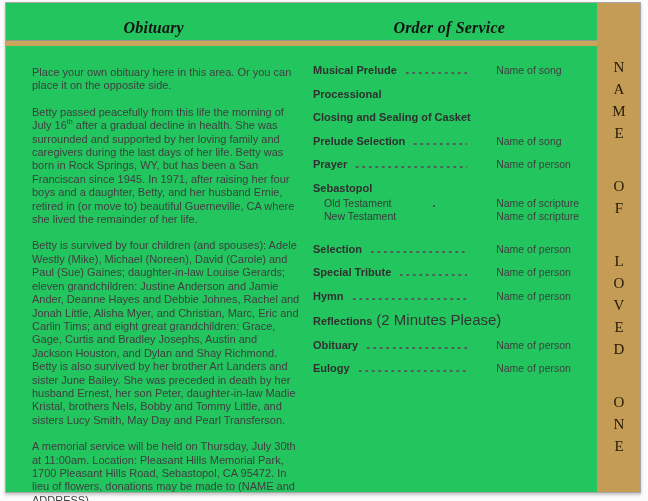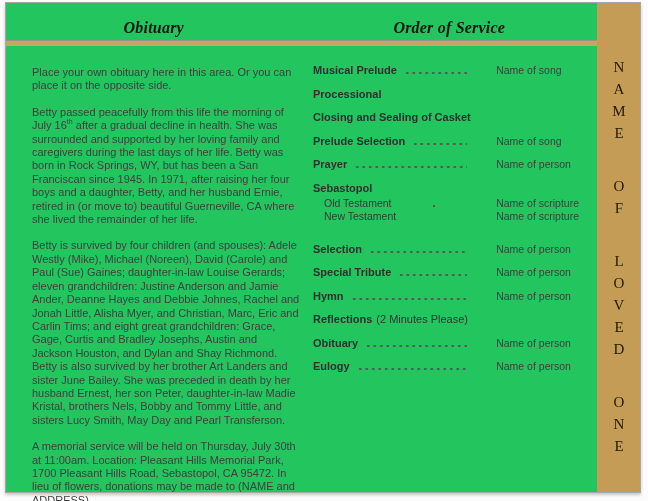--- a/index.html
+++ b/index.html
@@ -14,21 +14,21 @@
   .gold-rule{height:5px;background:#c9a55e;border-top:1px solid #99938a;}
   
   .columns{flex:1;display:flex;min-height:0;}
   .obit-col{flex:1;padding:20px 0 0 26px;box-sizing:border-box;}
   .obit-col p{margin:0 0 13px 0;width:268px;font-size:11px;line-height:13.4px;color:#404040;}
   .obit-col sup{font-size:7px;line-height:0;}
   .svc-col{flex:1;padding:18px 13px 0 13px;box-sizing:border-box;}
   
   .svc-row{display:flex;align-items:baseline;line-height:13px;margin-bottom:10.5px;}
   .svc-label{font-weight:bold;font-size:11px;color:#303030;white-space:nowrap;}
-  .svc-note{font-size:11px;color:#353535;margin-left:4px;white-space:nowrap;}
+  .svc-note{font-size:15px;color:#353535;margin-left:4px;white-space:nowrap;}
   .svc-value{flex:0 0 97px;font-size:10.5px;color:#404040;white-space:nowrap;padding-left:20px;}
   .leader{flex:1 1 auto;height:4px;align-self:flex-end;margin:0 9px 2px 7px;
           background-image:radial-gradient(circle,#565656 1px,transparent 1.4px);
           background-size:6.5px 4px;background-repeat:repeat-x;background-position:left bottom;}
   .group-head{margin-bottom:2px;}
   .sub{margin-bottom:0;gap:32px;}
   .sub .svc-label{font-weight:normal;font-size:10.5px;color:#3a3a3a;padding-left:11px;}
   .sub-last{margin-bottom:20px;}
   
   .sidebar{flex:0 0 43px;background:#c49c55;display:flex;justify-content:center;}

